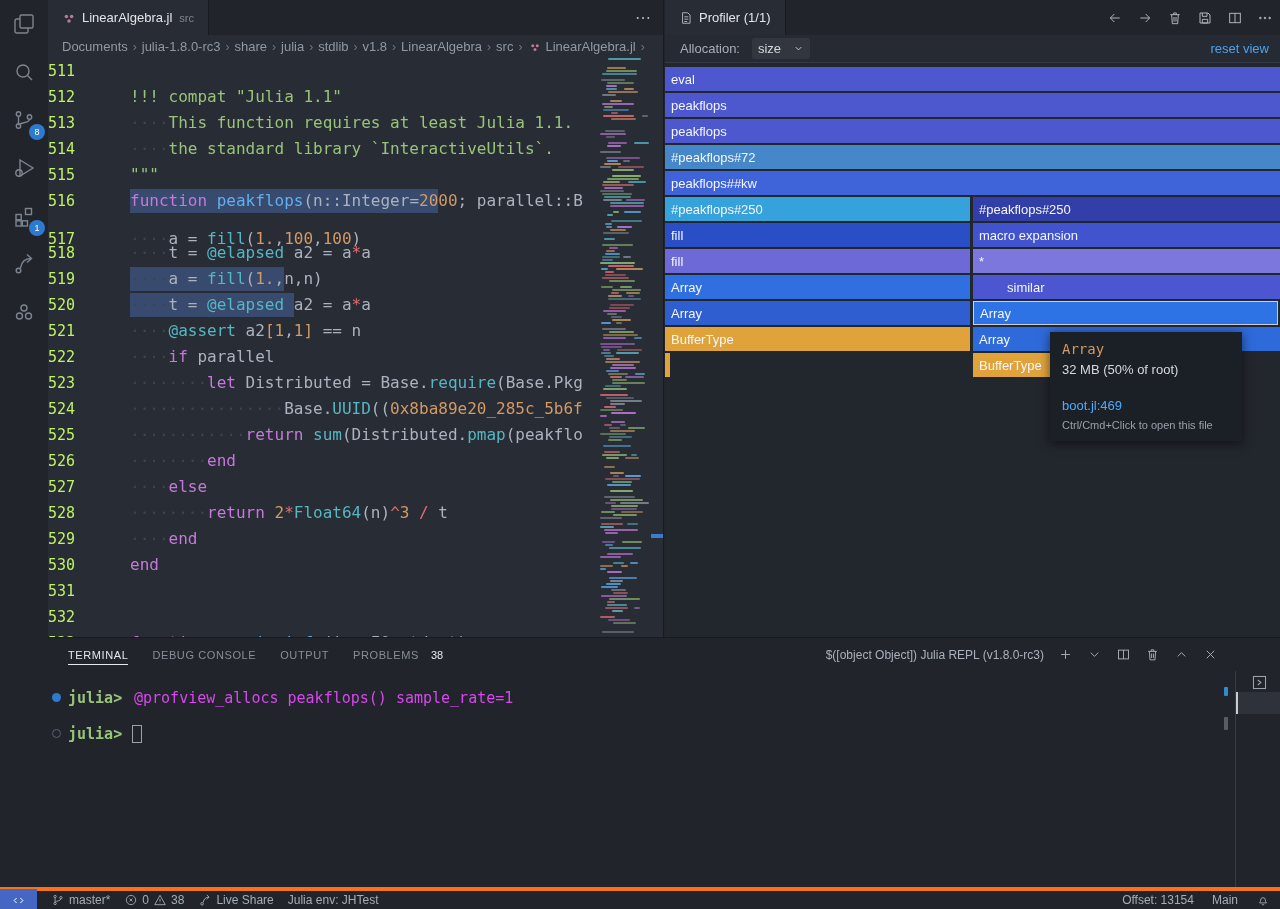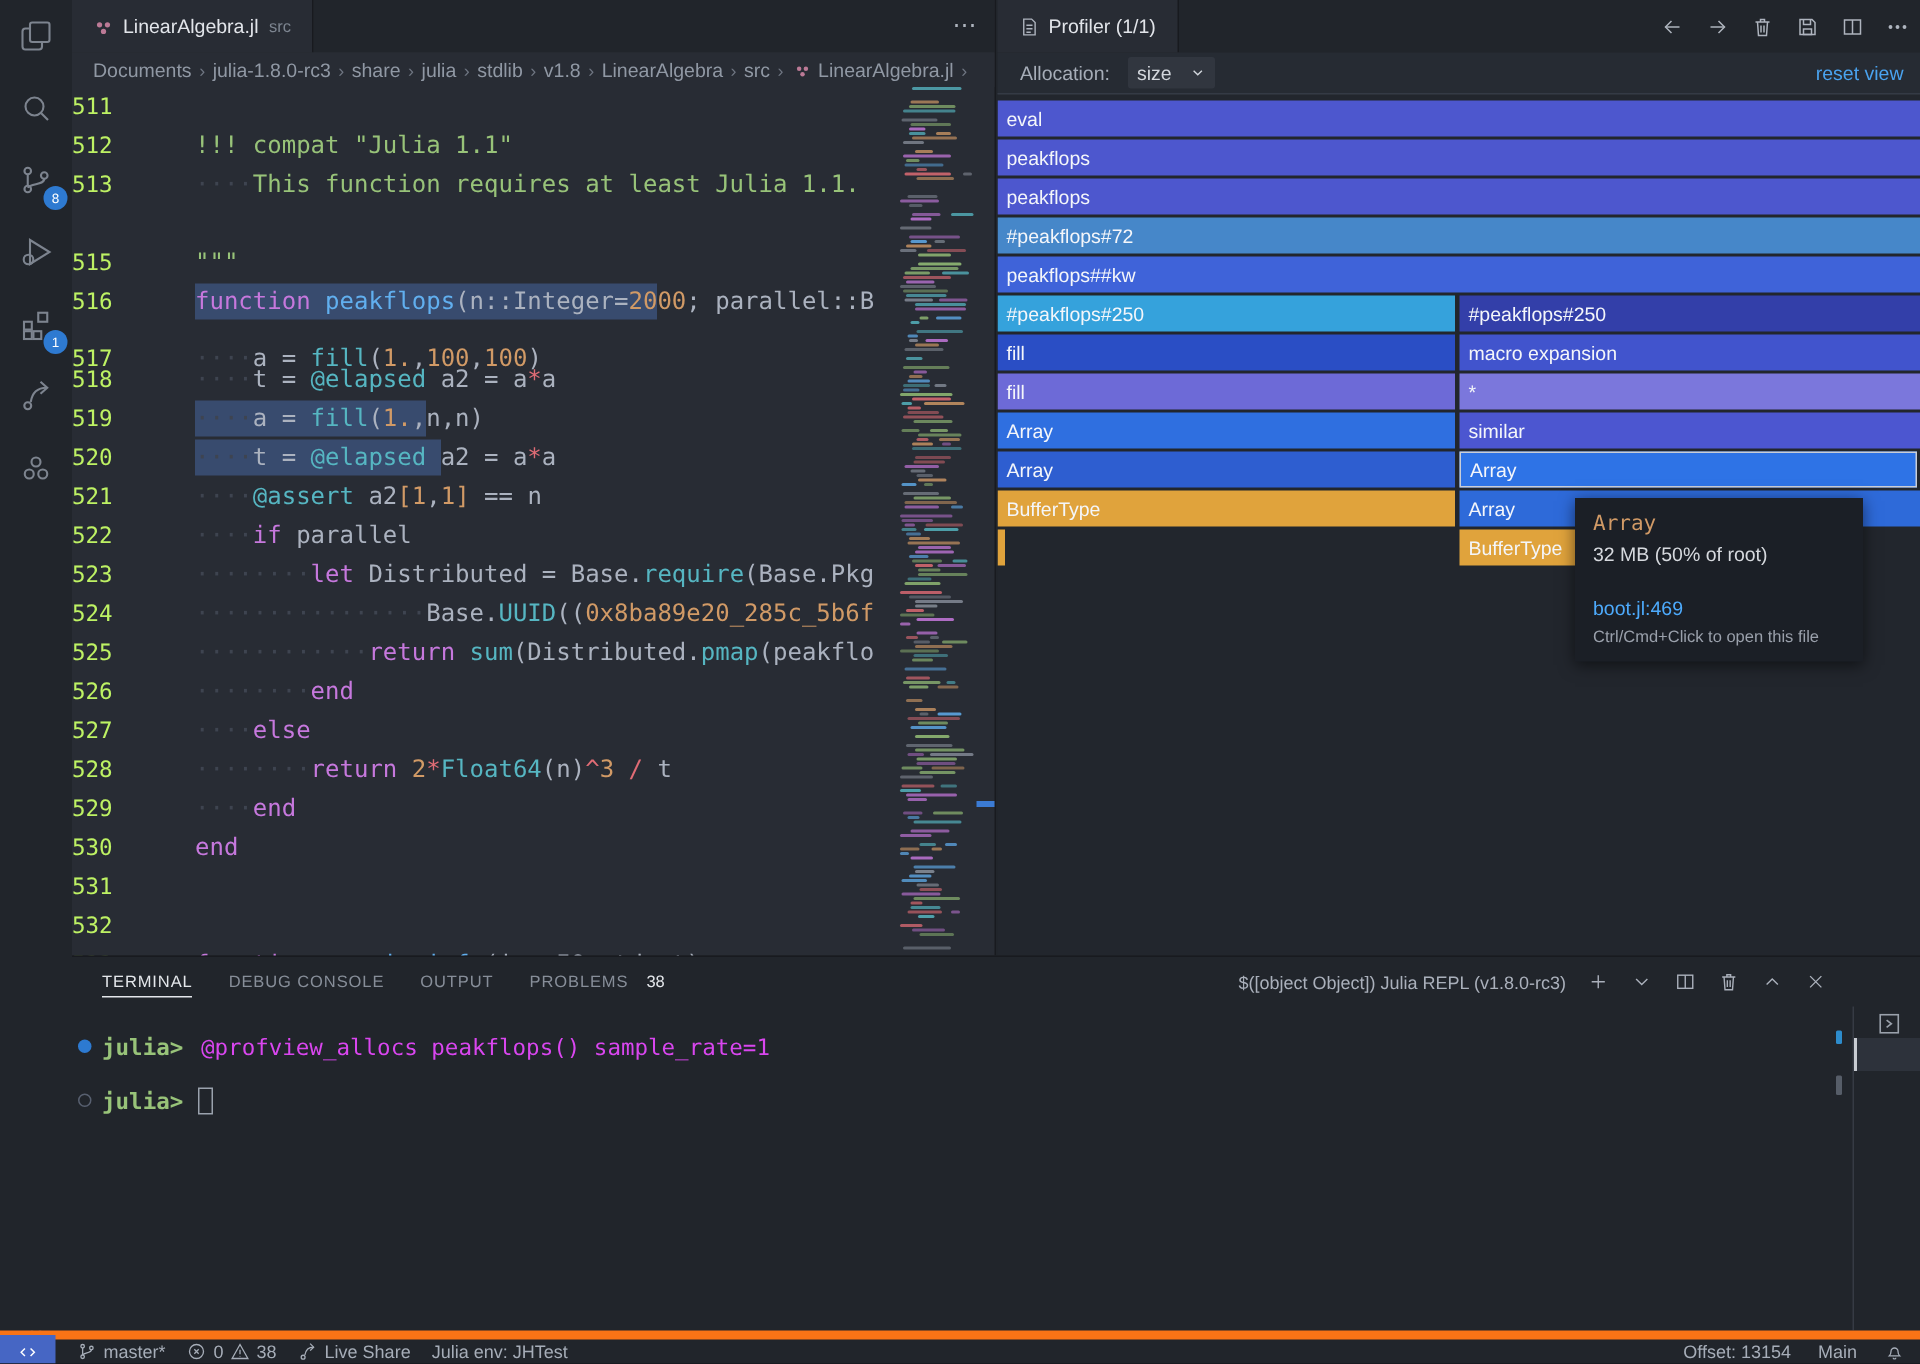--- a/index.html
+++ b/index.html
@@ -77,21 +77,21 @@
   .term-prompt { position:absolute; left:20px; color:#98c379; font-weight:bold; }
   .term-cmd { position:absolute; left:86px; color:#d946ef; white-space:pre; }
   .term-cursor { position:absolute; left:84px; top:2px; width:10px; height:18px; border:1px solid #9aa2ad; }
   #term-sep { position:absolute; left:1187px; top:33px; bottom:0; width:1px; background:#363b44; }
   #term-tablist { position:absolute; left:1188px; top:33px; right:0; bottom:0; }
   #repl-icon { position:absolute; left:15px; top:3px; width:17px; height:17px; color:#9aa1ab; cursor:pointer; }
   #repl-icon svg { width:17px; height:17px; stroke:currentColor; fill:none; stroke-width:1.5; }
   #term-selected-row { position:absolute; left:0; right:0; top:21px; height:22px; background:#2d323b; border-left:2px solid #c8ccd2; cursor:pointer; }
   .scroll-mark { position:absolute; width:4px; border-radius:1px; }
   
-  #status-bar { position:absolute; left:0; bottom:0; width:1280px; height:22px; background:#21252b; border-top:6px solid #f97316; display:flex; align-items:center; font-size:12px; color:#a6adb8; z-index:6; }
+  #status-bar { position:absolute; left:0; bottom:0; width:1280px; height:22px; background:#21252b; border-top:4px solid #f97316; display:flex; align-items:center; font-size:12px; color:#a6adb8; z-index:6; }
   .sb-item { display:flex; align-items:center; gap:4px; margin-left:14px; cursor:pointer; white-space:nowrap; }
   .sb-item svg { width:14px; height:14px; stroke:currentColor; fill:none; stroke-width:1.5; }
   #sb-remote { width:37px; height:22px; background:#4666c4; color:#fff; display:flex; align-items:center; justify-content:center; cursor:pointer; }
   #sb-remote svg { width:15px; height:15px; stroke:#fff; fill:none; stroke-width:1.6; }
   #sb-right { margin-left:auto; display:flex; align-items:center; }
   #sb-right .sb-item { margin-left:0; margin-right:18px; }
 </style>
 </head>
 <body>
 
@@ -216,20 +216,24 @@
             <span class="gutter">511</span>
             <span class="line-text"></span>
           </div>
           <div class="code-line" style="top: 26px;">
             <span class="gutter">512</span>
             <span class="line-text"><span class="seg-s">!!! compat "Julia 1.1"</span></span>
           </div>
           <div class="code-line" style="top: 52px; text-decoration: underline;">
             <span class="gutter">513</span>
             <span class="line-text"><span class="seg-w">····</span><span class="seg-s">This function requires at least Julia 1.1.</span></span>
+          </div>
+          <div class="code-line" style="top: 78px;">
+            <span class="gutter">514</span>
+            <span class="line-text"><span class="seg-w">····</span><span class="seg-s">the standard library `InteractiveUtils`.</span></span>
           </div>
           <div class="code-line" style="top: 104px;">
             <span class="gutter">515</span>
             <span class="line-text"><span class="seg-s">"""</span></span>
           </div>
           <div class="code-line" style="top: 130px;">
             <div class="alloc-hl" style="width: 308.256px;"></div>
             <span class="gutter">516</span>
             <span class="line-text"><span class="seg-k">function</span><span class="seg-t"> </span><span class="seg-f">peakflops</span><span class="seg-t">(n::Integer</span><span class="seg-t">=</span><span class="seg-n">2000</span><span class="seg-t">; parallel::B</span></span>
           </div>
@@ -590,21 +594,21 @@
         </div>
         <div class="flame-cell" style="left: 0px; top: 186px; width: 305px; background: rgb(109, 106, 215);">
           <span>fill</span>
         </div>
         <div class="flame-cell" style="left: 308px; top: 186px; width: 307px; background: rgb(123, 119, 220);">
           <span>*</span>
         </div>
         <div class="flame-cell" style="left: 0px; top: 212px; width: 305px; background: rgb(47, 111, 224);">
           <span>Array</span>
         </div>
-        <div class="flame-cell" style="left: 308px; top: 212px; width: 307px; background: rgb(76, 86, 208);">
+        <div class="flame-cell" style="left: 308px; top: 212px; width: 307px; background: rgb(76, 86, 208); padding-left: 28px;">
           <span>similar</span>
         </div>
         <div class="flame-cell" style="left: 0px; top: 238px; width: 305px; background: rgb(46, 94, 208);">
           <span>Array</span>
         </div>
         <div class="flame-cell flame-hover" style="left: 308px; top: 238px; width: 305px; background: rgb(46, 115, 230);">
           <span>Array</span>
         </div>
         <div class="flame-cell" style="left: 0px; top: 264px; width: 305px; background: rgb(224, 163, 60);">
           <span>BufferType</span>

